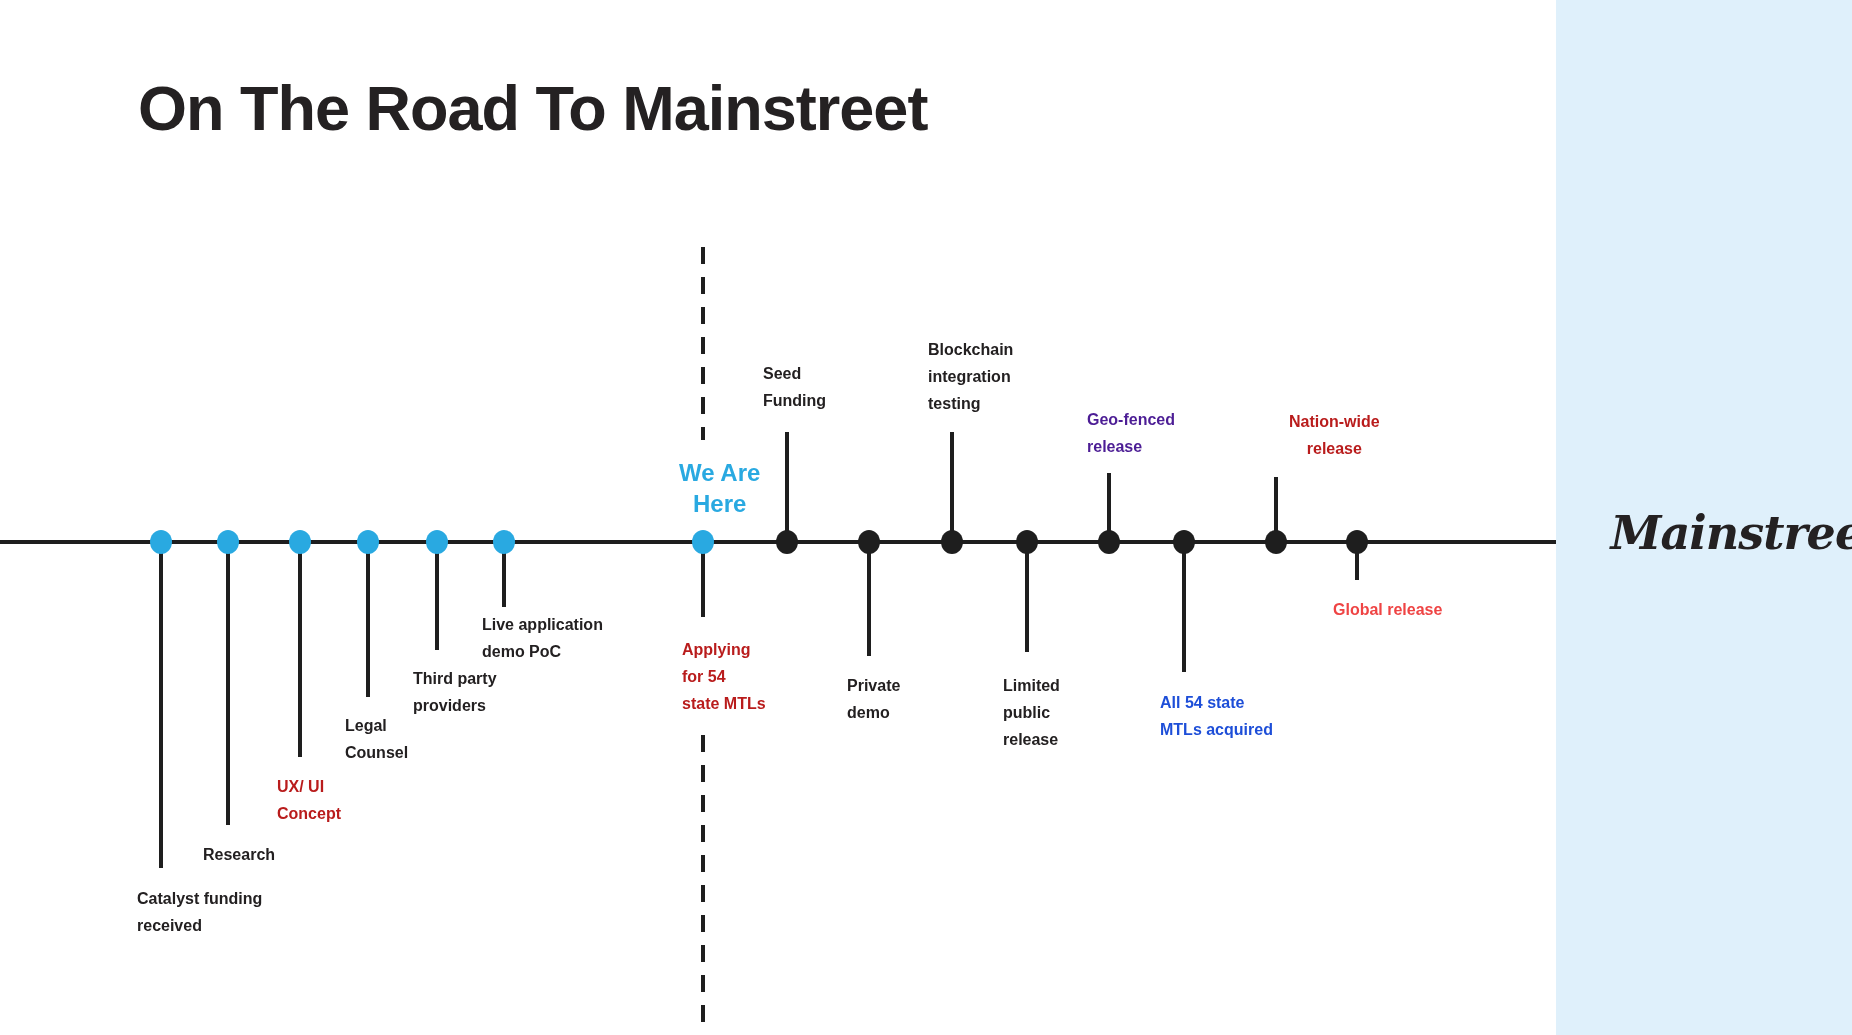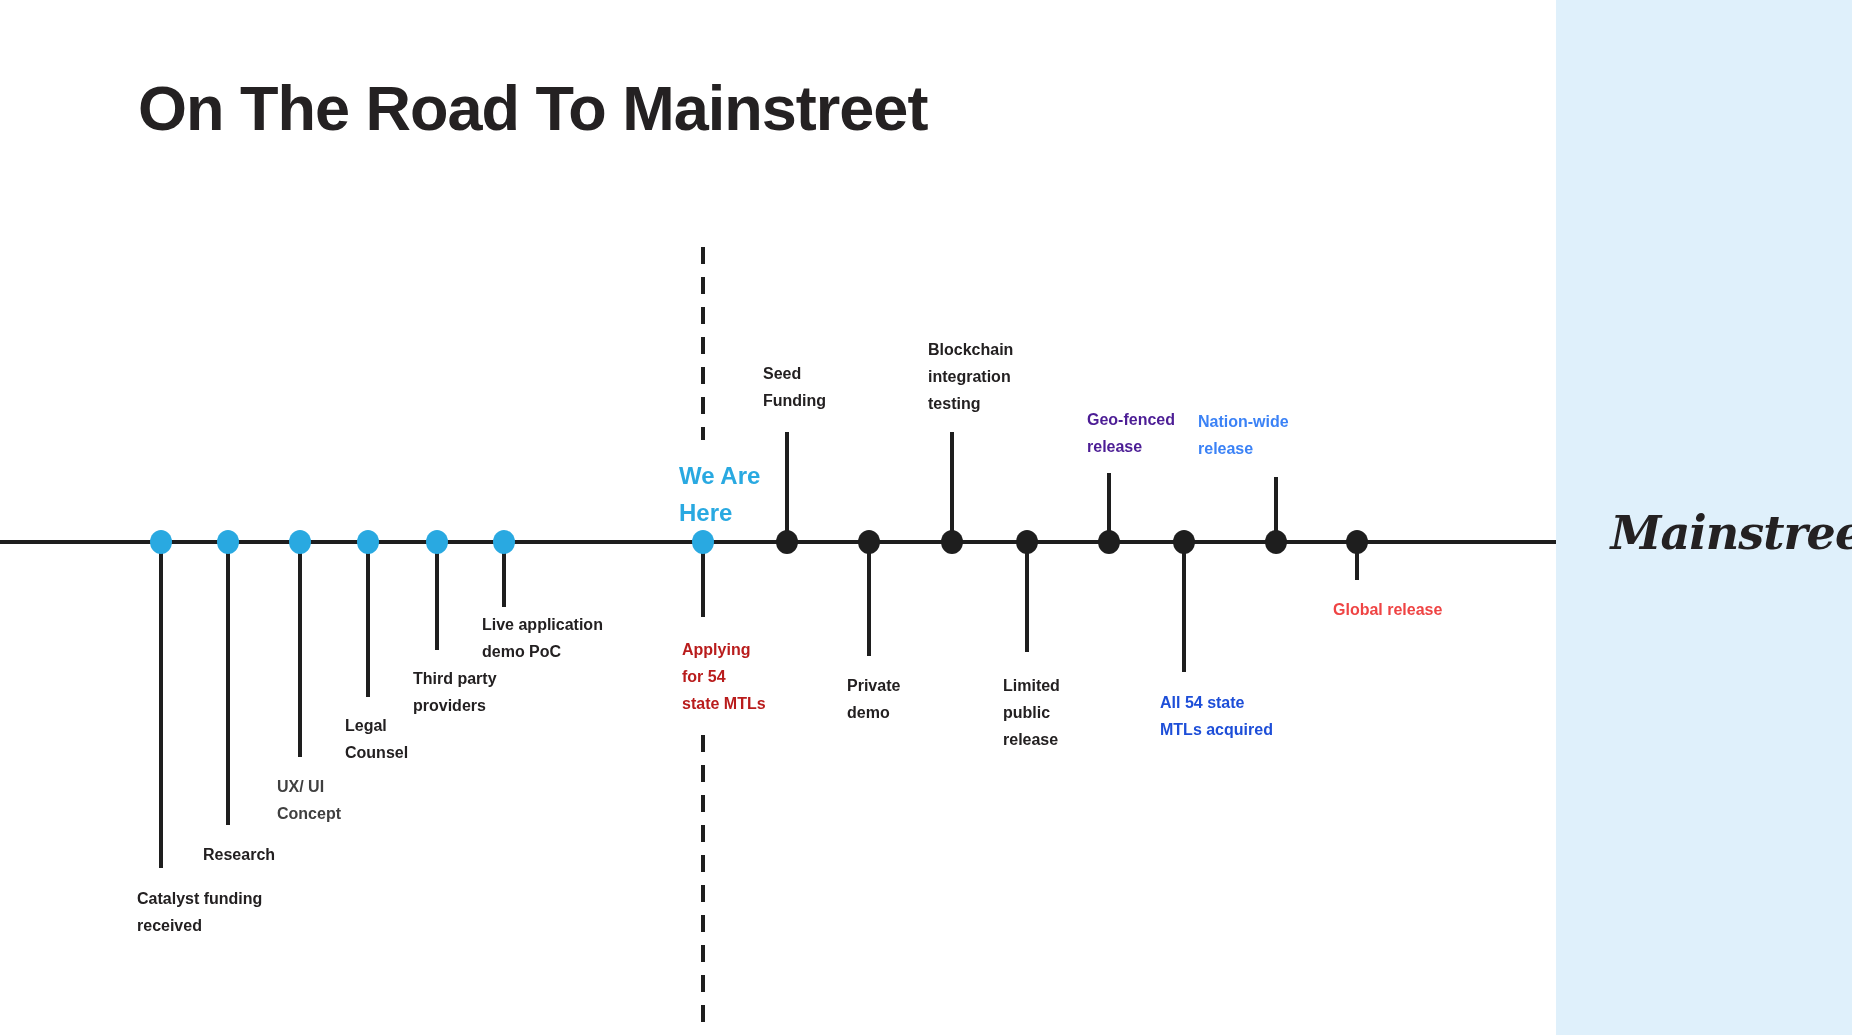--- a/index.html
+++ b/index.html
@@ -58,22 +58,23 @@
     width: 4px;
   }
   .divider-top { top: 247px; height: 193px; }
   .divider-bottom { top: 735px; height: 300px; }
   .we-are-here {
     position: absolute;
     left: 679px;
     top: 457px;
     font-size: 24px;
     font-weight: 700;
-    line-height: 37px;
+    line-height: 31px;
     white-space: pre-line;
+    text-align: center;
   }
   .stem {
     position: absolute;
     width: 4px;
   }
   .dot {
     position: absolute;
     width: 22px;
     height: 24px;
     border-radius: 50%;
@@ -106,21 +107,21 @@
   <div>
       <div class="stem" style="left: 159px; top: 542px; height: 326px; background: rgb(30, 30, 30);"></div>
       <div class="dot" style="left: 150px; top: 530px; background: rgb(41, 169, 225);"></div>
       <div class="ms-label" style="left: 137px; top: 885px; color: rgb(35, 32, 33);">Catalyst funding
 received</div>
       <div class="stem" style="left: 226px; top: 542px; height: 283px; background: rgb(30, 30, 30);"></div>
       <div class="dot" style="left: 217px; top: 530px; background: rgb(41, 169, 225);"></div>
       <div class="ms-label" style="left: 203px; top: 841px; color: rgb(35, 32, 33);">Research</div>
       <div class="stem" style="left: 298px; top: 542px; height: 215px; background: rgb(30, 30, 30);"></div>
       <div class="dot" style="left: 289px; top: 530px; background: rgb(41, 169, 225);"></div>
-      <div class="ms-label" style="left: 277px; top: 773px; color: #404040;">UX/ UI
+      <div class="ms-label" style="left: 277px; top: 773px; color: #b91c1c;">UX/ UI
 Concept</div>
       <div class="stem" style="left: 366px; top: 542px; height: 155px; background: rgb(30, 30, 30);"></div>
       <div class="dot" style="left: 357px; top: 530px; background: rgb(41, 169, 225);"></div>
       <div class="ms-label" style="left: 345px; top: 712px; color: rgb(35, 32, 33);">Legal
 Counsel</div>
       <div class="stem" style="left: 435px; top: 542px; height: 108px; background: rgb(30, 30, 30);"></div>
       <div class="dot" style="left: 426px; top: 530px; background: rgb(41, 169, 225);"></div>
       <div class="ms-label" style="left: 413px; top: 665px; color: rgb(35, 32, 33);">Third party
 providers</div>
       <div class="stem" style="left: 502px; top: 542px; height: 65px; background: rgb(30, 30, 30);"></div>
@@ -153,21 +154,21 @@
       <div class="stem" style="left: 1107px; top: 473px; height: 69px; background: rgb(30, 30, 30);"></div>
       <div class="dot" style="left: 1098px; top: 530px; background: rgb(30, 30, 30);"></div>
       <div class="ms-label" style="left: 1087px; top: 406px; color: #4c1d95;">Geo-fenced
 release</div>
       <div class="stem" style="left: 1182px; top: 542px; height: 130px; background: rgb(30, 30, 30);"></div>
       <div class="dot" style="left: 1173px; top: 530px; background: rgb(30, 30, 30);"></div>
       <div class="ms-label" style="left: 1160px; top: 689px; color: #1d4ed8;">All 54 state
 MTLs acquired</div>
       <div class="stem" style="left: 1274px; top: 477px; height: 65px; background: rgb(30, 30, 30);"></div>
       <div class="dot" style="left: 1265px; top: 530px; background: rgb(30, 30, 30);"></div>
-      <div class="ms-label" style="left: 1198px; top: 408px; color: #3b82f6;">Nation-wide
+      <div class="ms-label" style="left: 1289px; top: 408px; color: #b91c1c; text-align: center;">Nation-wide
 release</div>
       <div class="stem" style="left: 1355px; top: 542px; height: 38px; background: rgb(30, 30, 30);"></div>
       <div class="dot" style="left: 1346px; top: 530px; background: rgb(30, 30, 30);"></div>
       <div class="ms-label" style="left: 1333px; top: 596px; color: #ef4444;">Global release</div>
     </div>
 
   <div class="brand-panel" style="background: rgb(223, 240, 251);">
     <div class="brand-logo">Mainstreet</div>
   </div>
 

